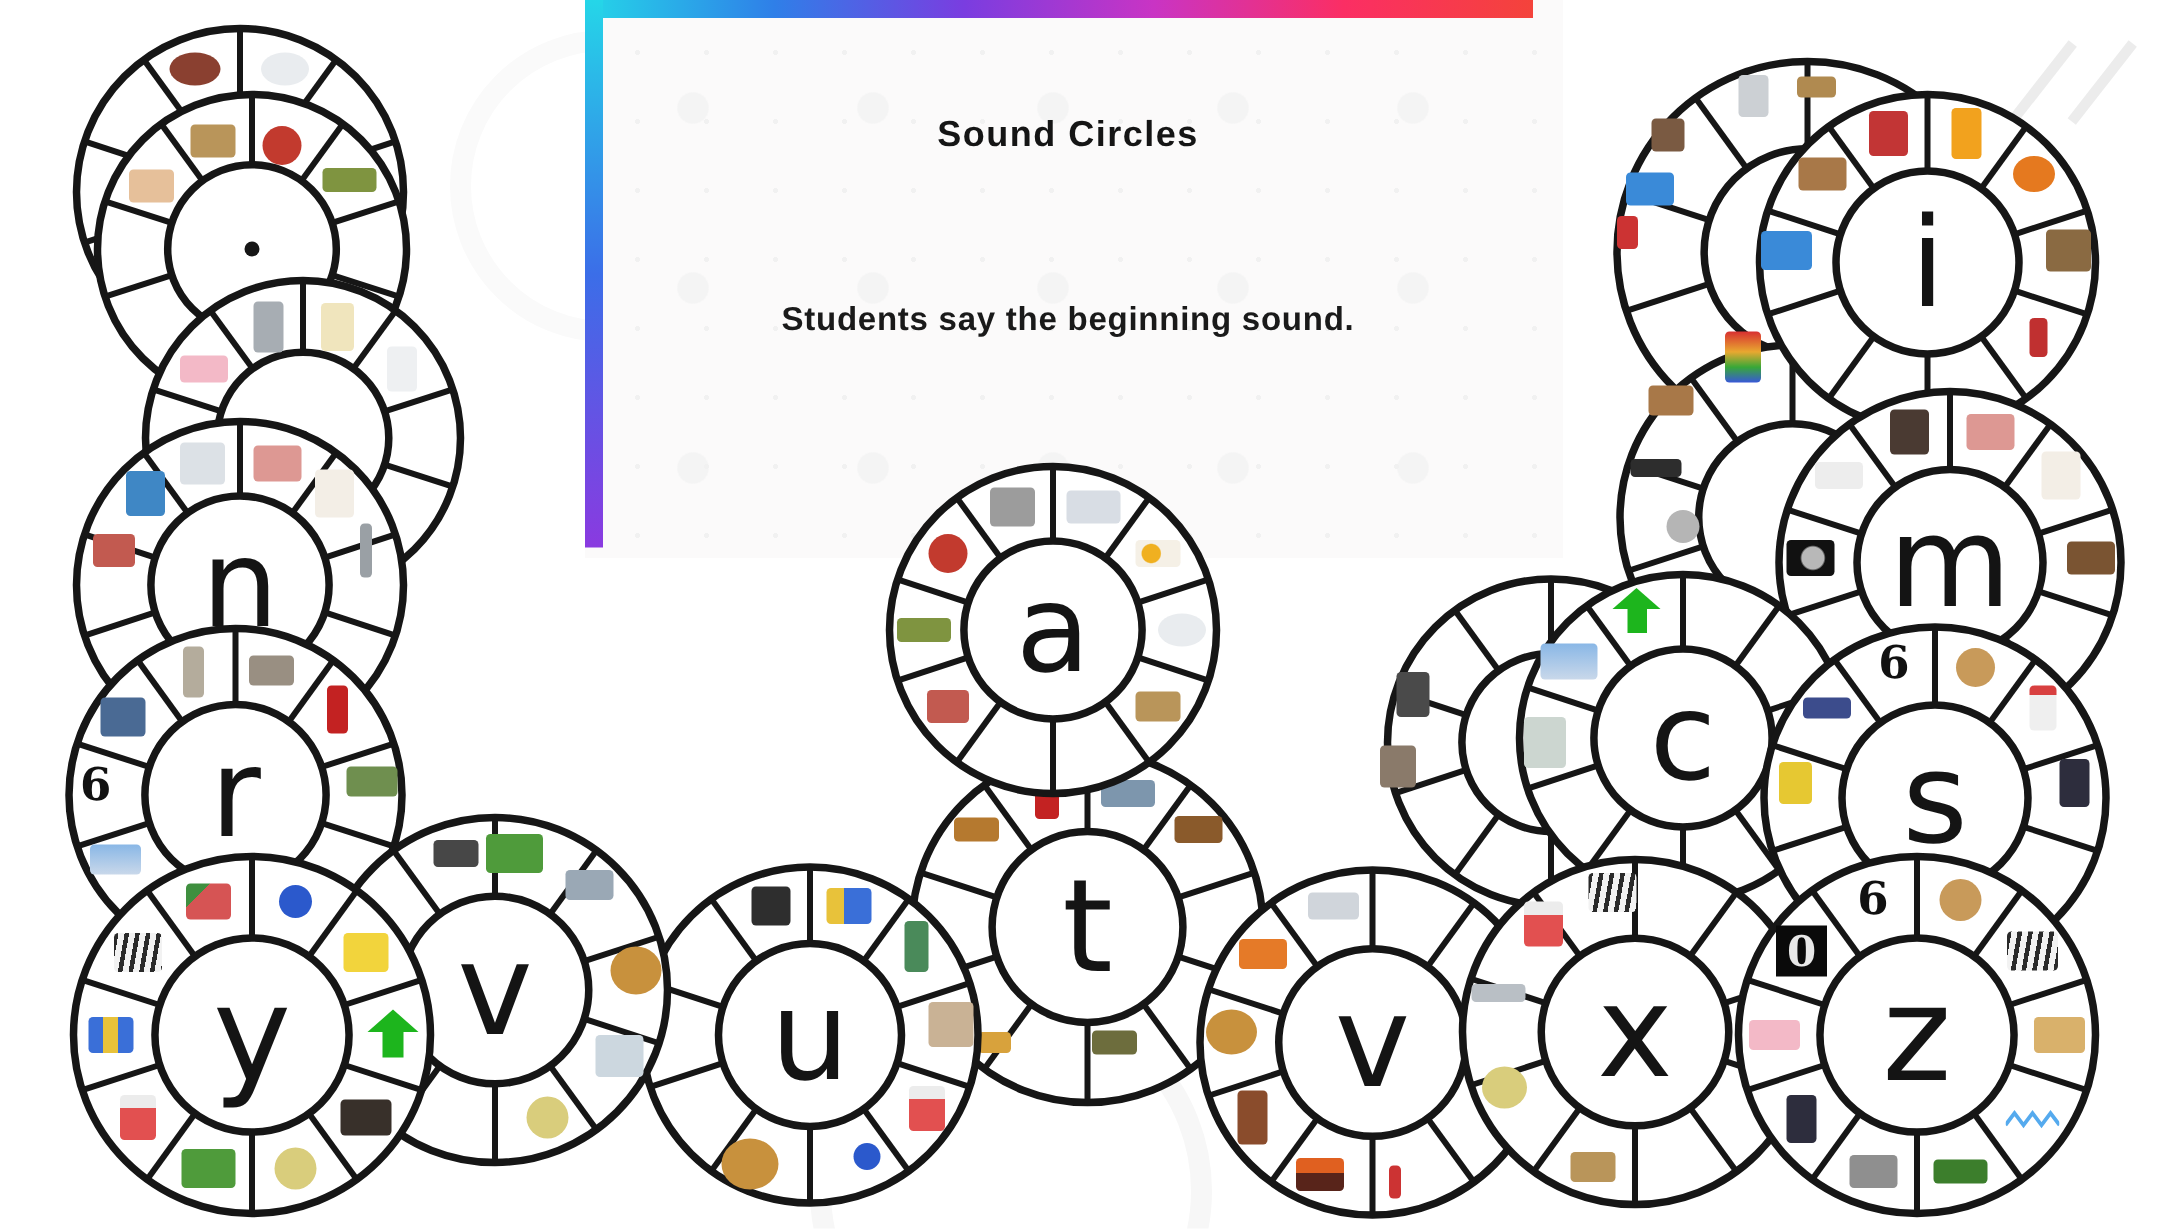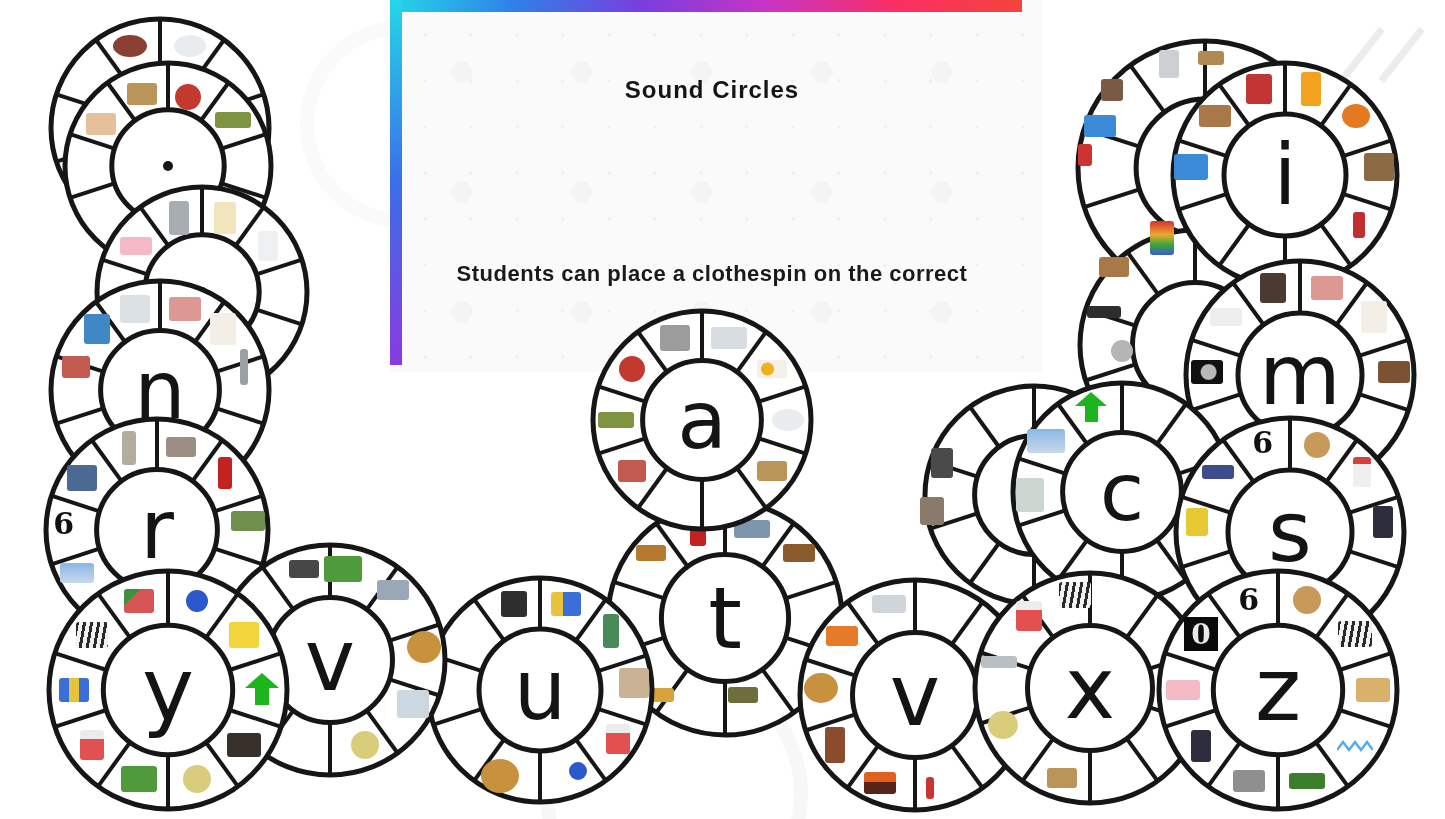--- a/index.html
+++ b/index.html
@@ -37,21 +37,21 @@
   <div class="decor slash" style="left:1358px;top:22px;"></div>
   <div class="decor slash" style="left:1398px;top:22px;"></div>
   <div class="decor faint-ring" style="left:540px;top:660px;width:240px;height:240px;"></div>
   <div class="decor faint-ring" style="left:300px;top:20px;width:180px;height:180px;border-color:#fafafa;"></div>
 
   <div class="card">
     <div class="card-pattern"></div>
     <div class="card-top-border" style="background: linear-gradient(90deg, rgb(37, 214, 232), rgb(47, 127, 232), rgb(122, 61, 224), rgb(201, 52, 196), rgb(251, 46, 100), rgb(244, 67, 59));"></div>
     <div class="card-left-border" style="background: linear-gradient(rgb(37, 214, 232), rgb(59, 110, 232), rgb(138, 58, 224));"></div>
     <div class="card-title">Sound Circles</div>
-    <div class="card-line l2">Students can place a clothespin on the correct</div>
+    <div class="card-line l1">Students say the beginning sound.</div>
   </div>
 
 <div class="circle" style="left: 48px; top: 16px; width: 224px; height: 224px; z-index: 2;"><svg width="224" height="224">
     <circle cx="112" cy="112" r="109" fill="#ffffff" stroke="#161616" stroke-width="5"></circle>
         <line x1="112.0" y1="52.6" x2="112.0" y2="3.0" stroke="#161616" stroke-width="4"></line>
         <line x1="146.9" y1="64.0" x2="176.1" y2="23.8" stroke="#161616" stroke-width="4"></line>
         <line x1="168.5" y1="93.7" x2="215.7" y2="78.3" stroke="#161616" stroke-width="4"></line>
         <line x1="168.5" y1="130.3" x2="215.7" y2="145.7" stroke="#161616" stroke-width="4"></line>
         <line x1="146.9" y1="160.0" x2="176.1" y2="200.2" stroke="#161616" stroke-width="4"></line>
         <line x1="112.0" y1="171.4" x2="112.0" y2="221.0" stroke="#161616" stroke-width="4"></line>

